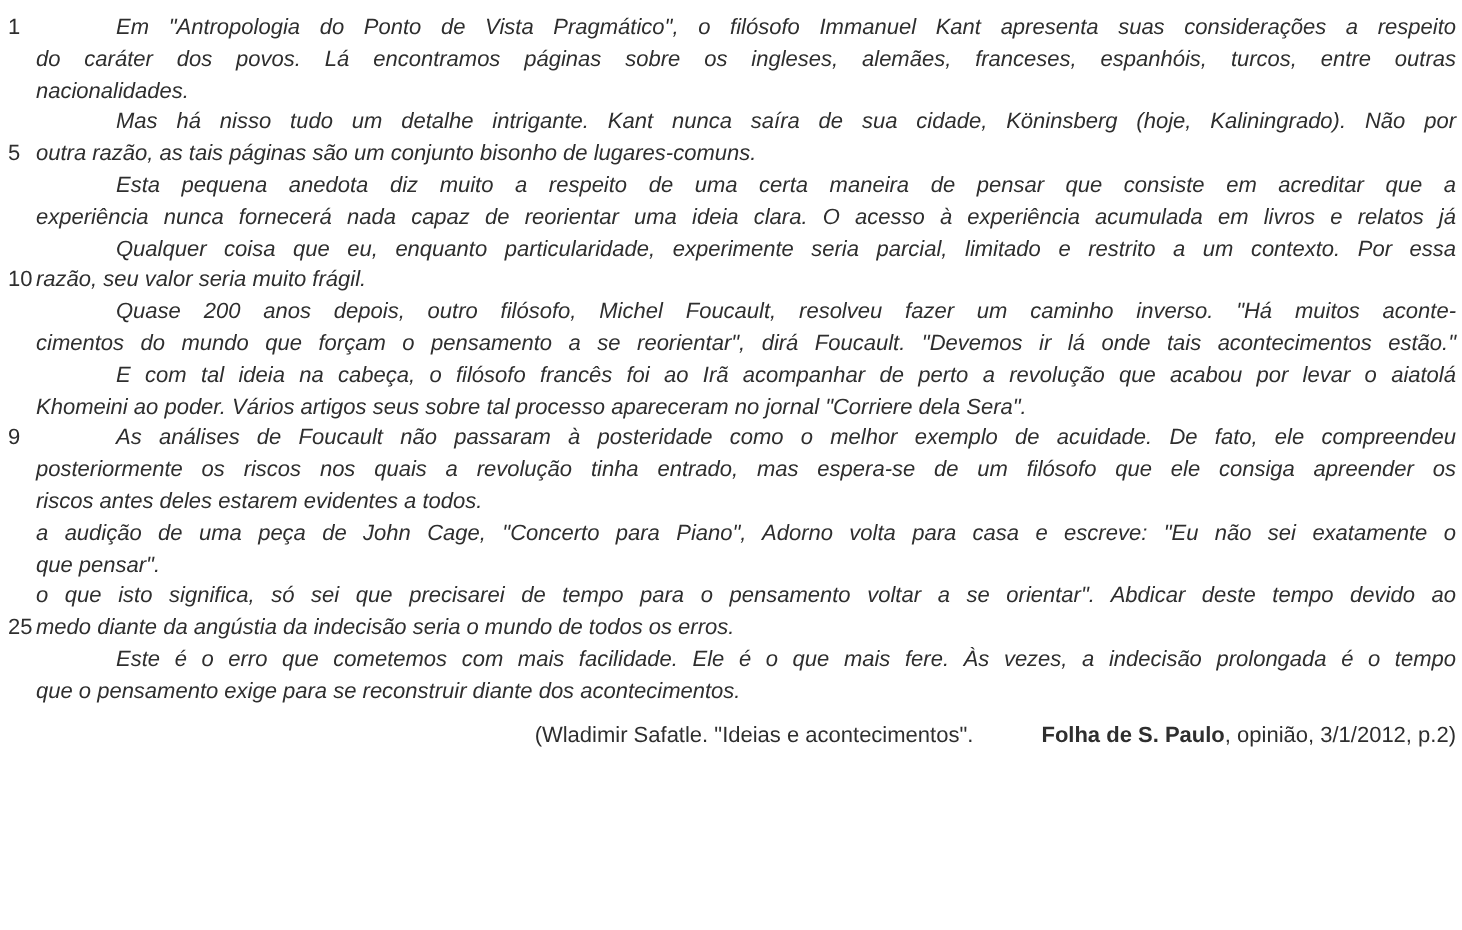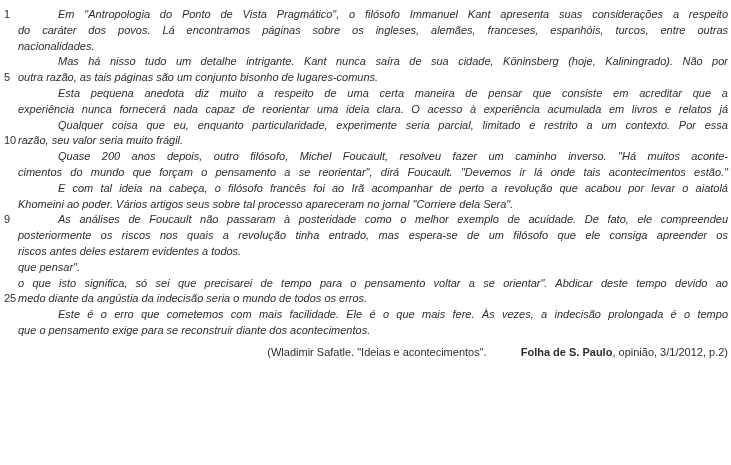--- a/index.html
+++ b/index.html
@@ -111,20 +111,24 @@
   <div class="line">
       <span class="ln"></span>
       <span class="tx">posteriormente os riscos nos quais a revolução tinha entrado, mas espera-se de um filósofo que ele consiga apreender os</span>
     </div>
   <div class="line">
       <span class="ln"></span>
       <span class="tx pe">riscos antes deles estarem evidentes a todos.</span>
     </div>
   <div class="line">
       <span class="ln"></span>
+      <span class="tx">a audição de uma peça de John Cage, "Concerto para Piano", Adorno volta para casa e escreve: "Eu não sei exatamente o</span>
+    </div>
+  <div class="line">
+      <span class="ln"></span>
       <span class="tx pe">que pensar".</span>
     </div>
   <div class="line">
       <span class="ln"></span>
       <span class="tx">o que isto significa, só sei que precisarei de tempo para o pensamento voltar a se orientar". Abdicar deste tempo devido ao</span>
     </div>
   <div class="line">
       <span class="ln">25</span>
       <span class="tx pe">medo diante da angústia da indecisão seria o mundo de todos os erros.</span>
     </div>

